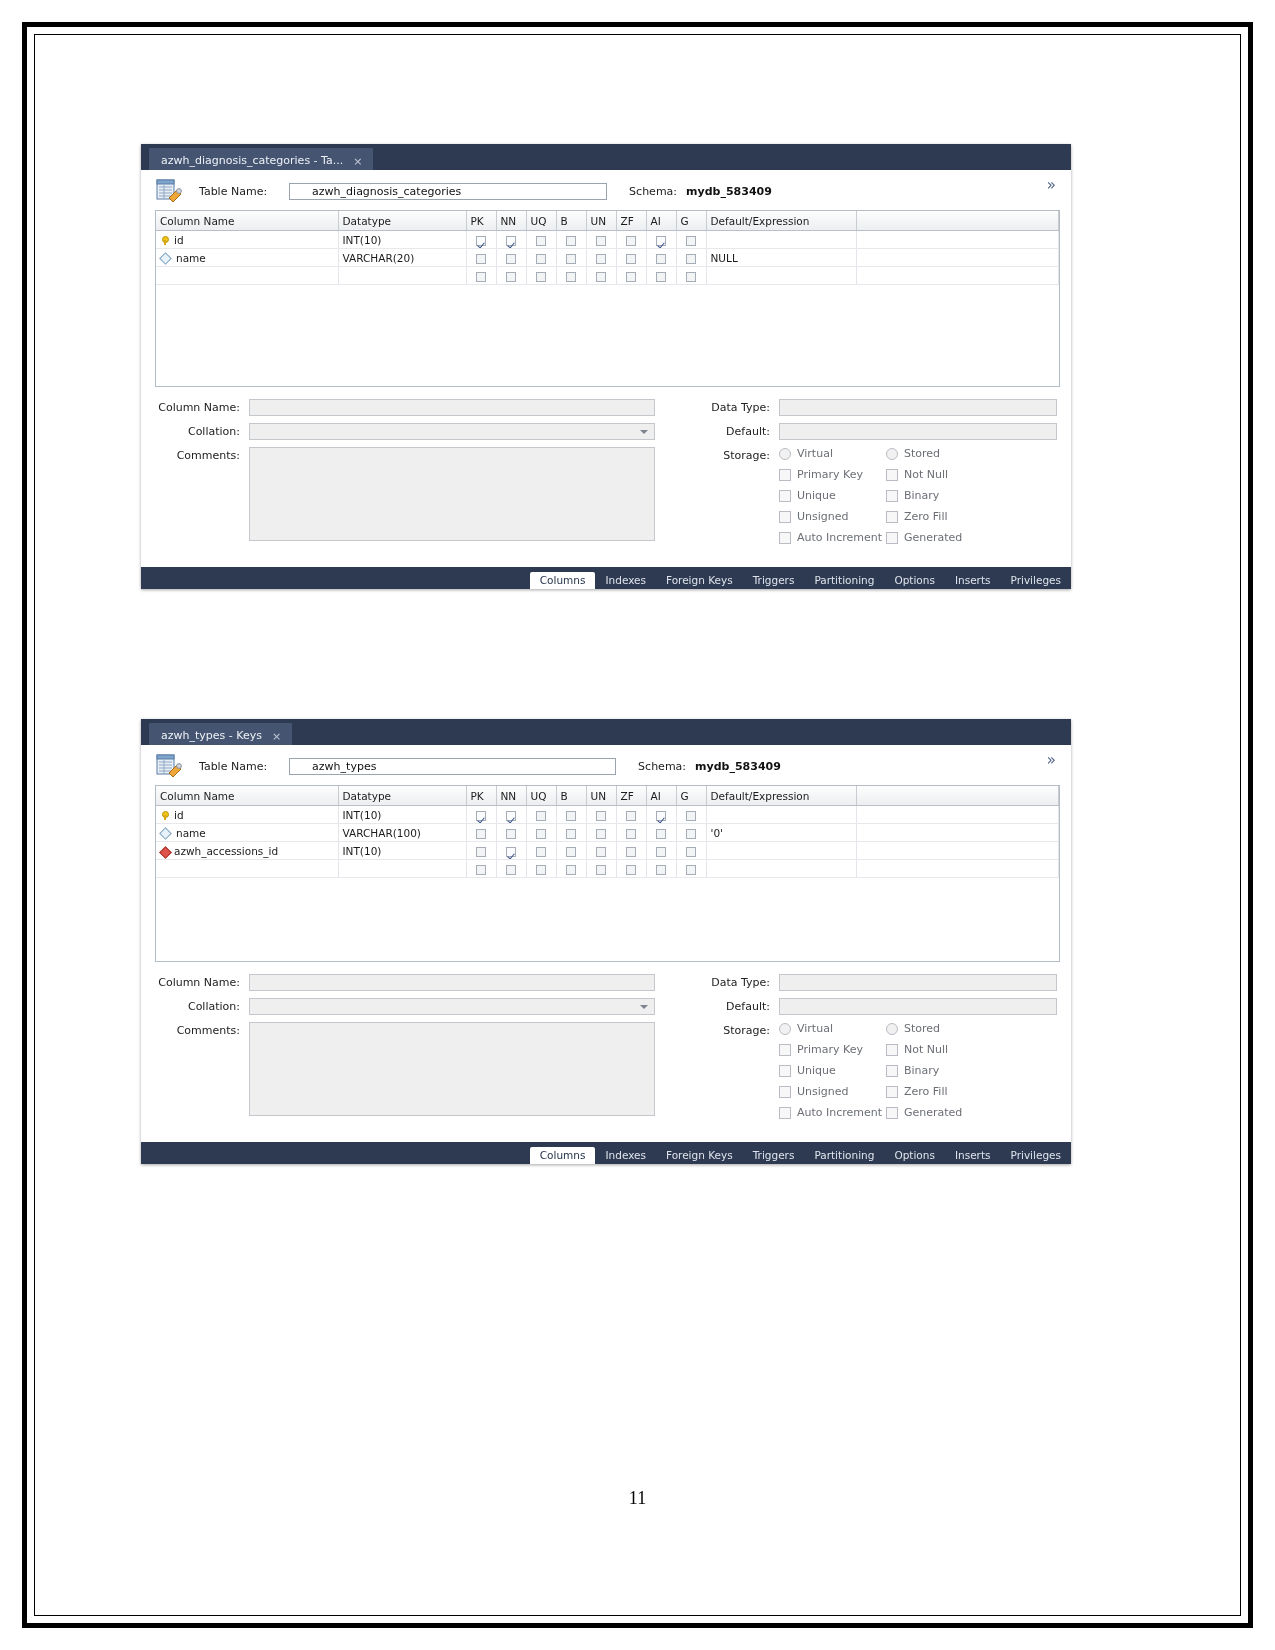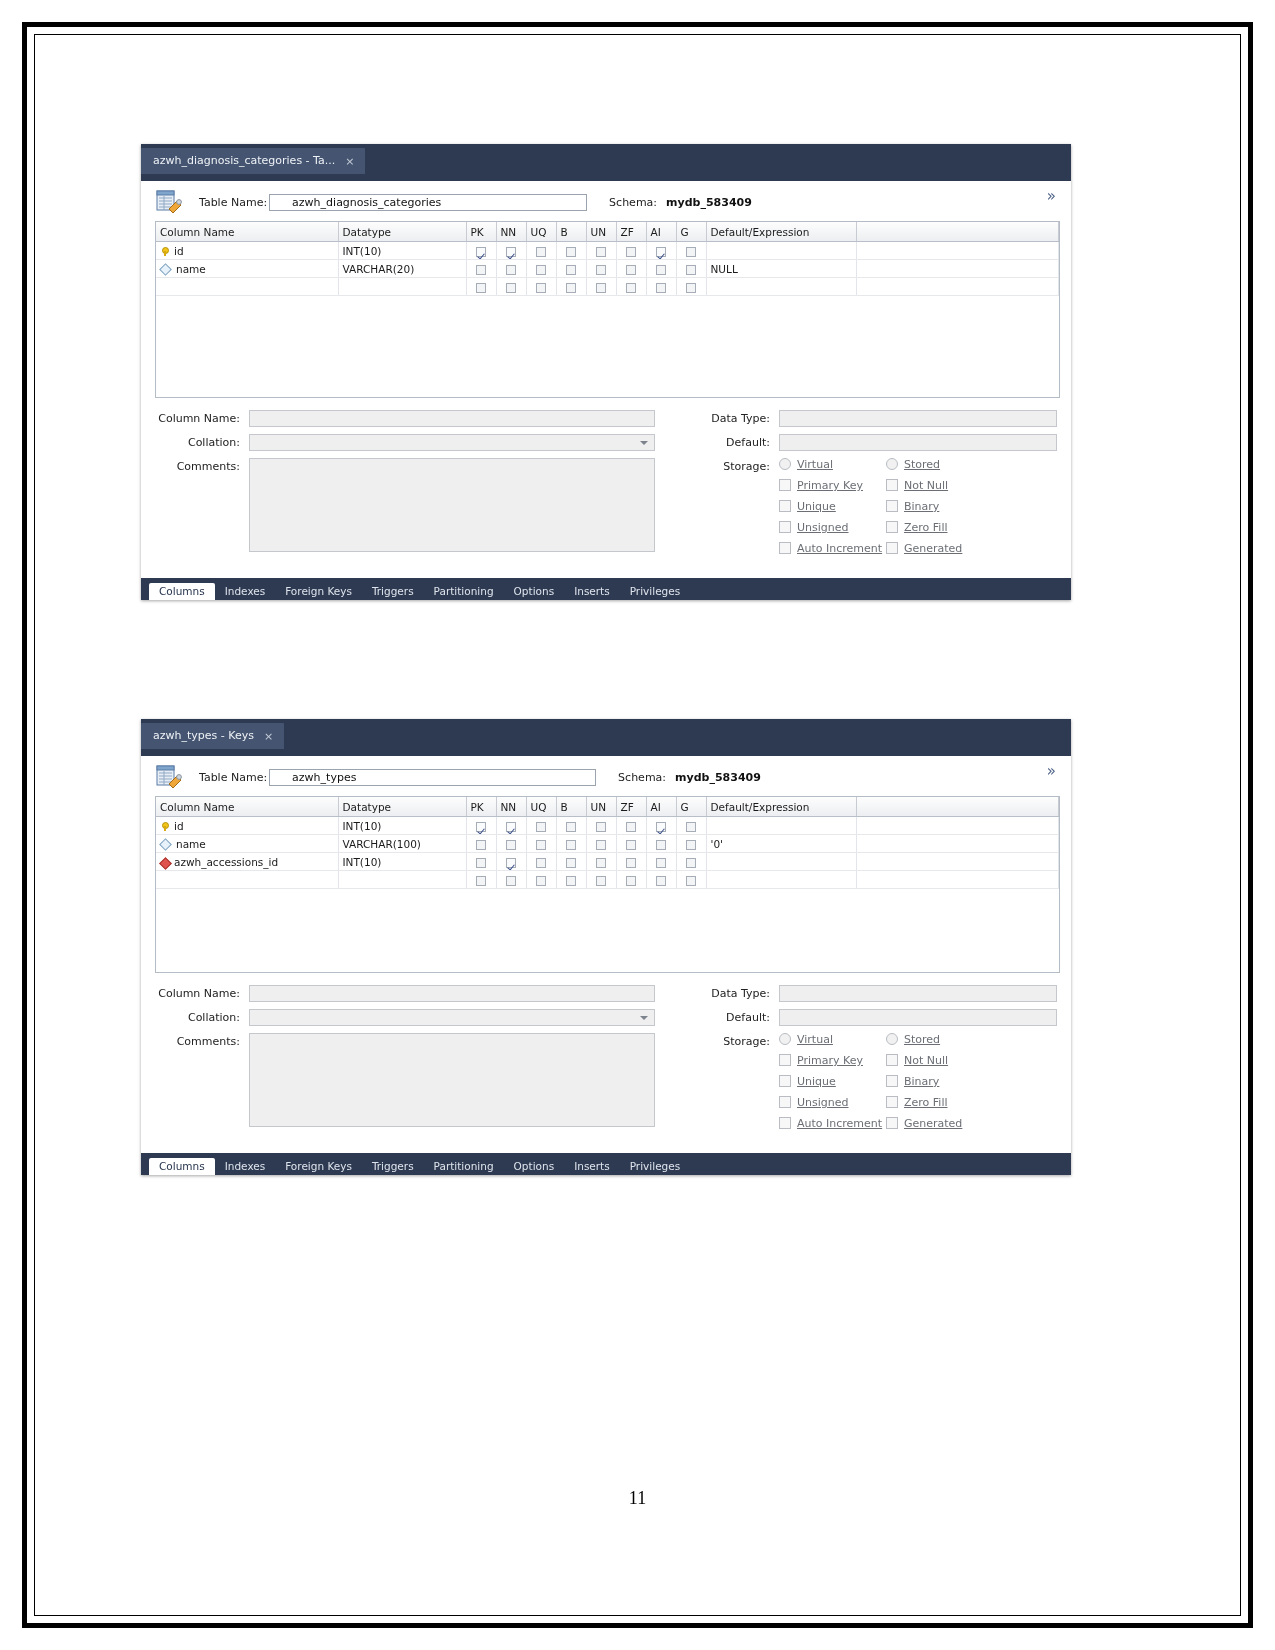--- a/index.html
+++ b/index.html
@@ -30,23 +30,24 @@
   }
 
   
   .wb{
     position:absolute;
     background:#2d3a52;
     box-shadow:0 1px 3px rgba(0,0,0,.35);
     font-family:"DejaVu Sans", sans-serif;
   }
   .wb-tabstrip{
-    height:37px;
+    height:26px;
     background:#2d3a52;
     position:relative;
+    padding-left:8px;
   }
   .wb-tab{
     display:inline-flex;align-items:center;gap:7px;
     height:26px;
     padding:0 11px 0 12px;
     background:#455571;
     color:#eef1f6;
     font-size:11px;
     line-height:26px;
     position:relative;
@@ -66,21 +67,21 @@
     padding:8px 10px 6px 14px;
     background:#fff;
     position:relative;
   }
   .tbl-icon{
     width:28px;height:26px;position:relative;flex:0 0 auto;margin-right:16px;
   }
   .lbl{
     font-size:11px;color:#222;font-family:"DejaVu Sans", sans-serif;
   }
-  .lbl-tn{margin-right:2px;}
+  .lbl-tn{margin-right:22px;}
   .inp{
     border:1px solid #9aa3ae;
     background:#fff;
     height:17px;
     font-size:11px;
     color:#111;
     padding:1px 22px;
     box-sizing:border-box;
     font-family:"DejaVu Sans", sans-serif;
     outline:none;
@@ -171,36 +172,36 @@
     content:"";position:absolute;right:6px;top:6px;
     border-left:4px solid transparent;border-right:4px solid transparent;
     border-top:4px solid #7d848d;
   }
   .area{
     background:#efefef;border:1px solid #c4c8cd;height:94px;box-sizing:border-box;
   }
   .flabel-r{width:70px;}
   .storage-grid{display:flex;flex-wrap:wrap;}
   .opt{
-    display:flex;align-items:flex-start;font-size:11px;color:#6b6f75;
-    font-family:"DejaVu Sans", sans-serif;width:107px;margin-bottom:8px;text-decoration:underline;
+    display:flex;align-items:center;font-size:11px;color:#6b6f75;
+    font-family:"DejaVu Sans", sans-serif;width:107px;margin-bottom:8px;
   }
   .opt .rdo{
     width:10px;height:10px;border-radius:50%;border:1px solid #b9bdc3;
     background:#f1f1f1;margin-right:6px;flex:0 0 auto;
   }
   .opt .cbx{
     width:10px;height:10px;border:1px solid #b9bdc3;background:#f7f7f7;
     margin-right:6px;flex:0 0 auto;
   }
 
   
   .wb-bottom{
     background:#2d3a52;height:22px;padding-left:8px;
-    display:flex;align-items:flex-end;
+    display:flex;align-items:flex-end;justify-content:flex-end;
   }
   .btab{
     font-family:"DejaVu Sans", sans-serif;font-size:10.5px;
     color:#dfe4ec;padding:0 10px;height:17px;line-height:17px;
   }
   .btab.active{
     background:#ffffff;color:#26344c;border-radius:2px 2px 0 0;
   }
 
   

